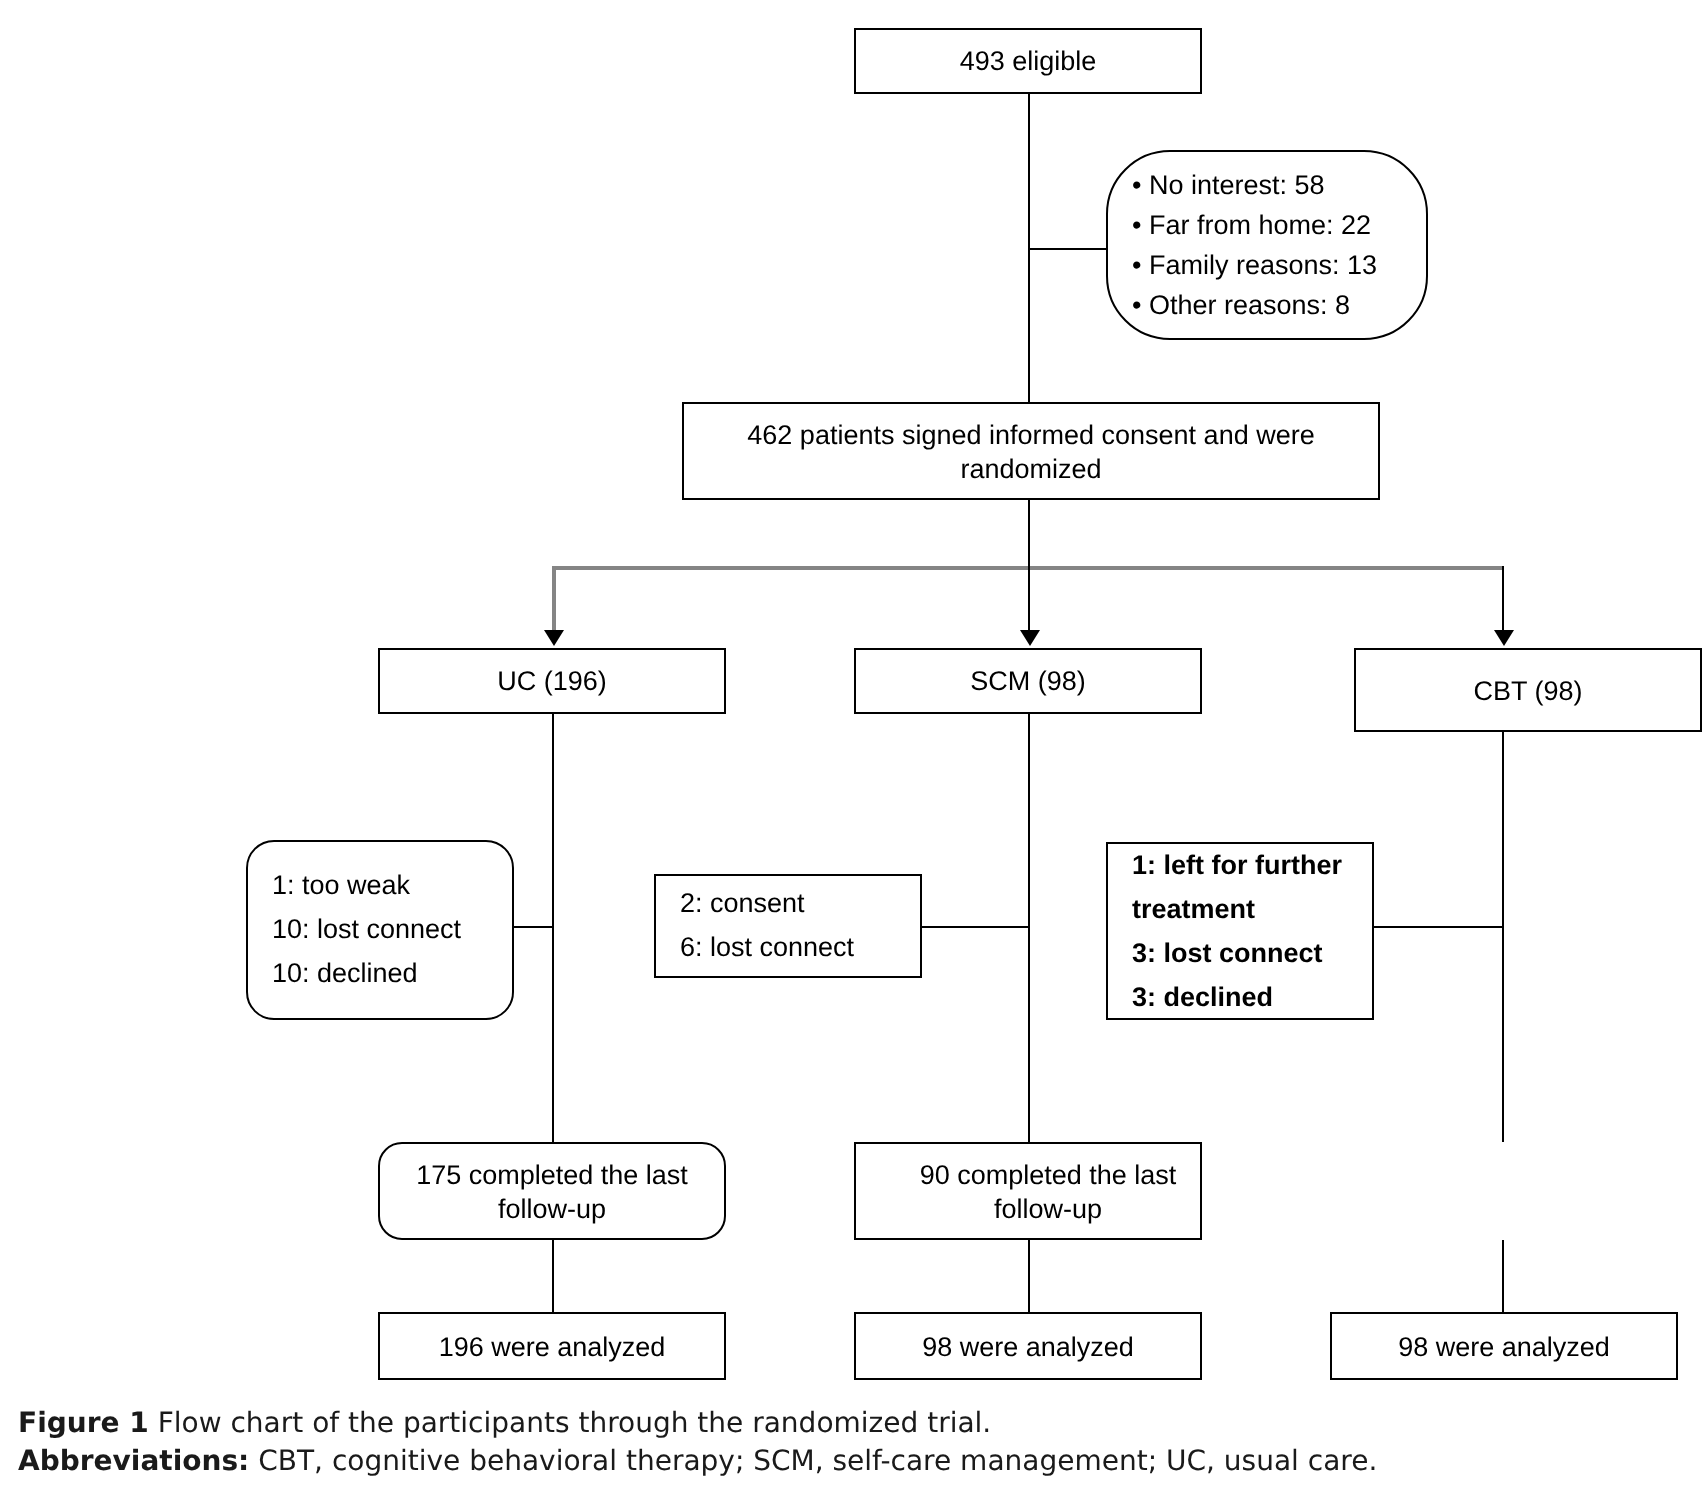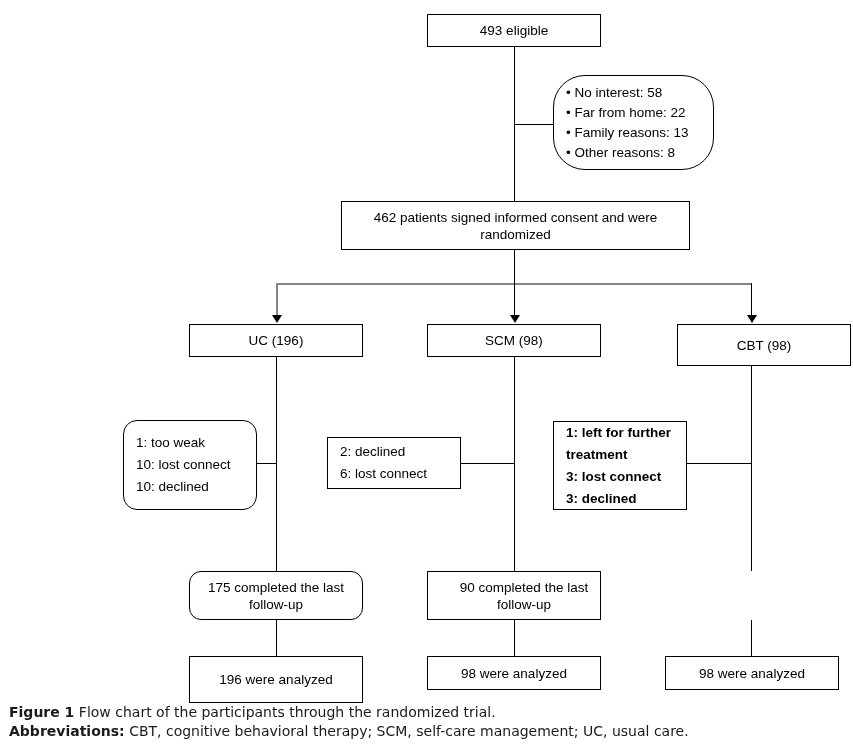--- a/index.html
+++ b/index.html
@@ -151,41 +151,41 @@
     <div class="hline" style="left:257px; top:463px; width:20px;"></div>
     <div class="hline" style="left:461px; top:463px; width:54px;"></div>
     <div class="hline" style="left:687px; top:463px; width:65px;"></div>
 
     <div class="node left-align" style="left:123px; top:420px; width:134px; height:90px; line-height:22px;border-radius:14px;">
       <span class="node-text">1: too weak
 10: lost connect
 10: declined</span>
     </div>
     <div class="node left-align" style="left:327px; top:437px; width:134px; height:52px; line-height:22px;">
-      <span class="node-text">2: declined
+      <span class="node-text">2: consent
 6: lost connect</span>
     </div>
     <div class="node left-align" style="left:553px; top:421px; width:134px; height:89px; line-height:22px;font-weight:bold;">
       <span class="node-text">1: left for further treatment
 3: lost connect
 3: declined</span>
     </div>
 
     <div class="node" style="left:189px; top:571px; width:174px; height:49px;border-radius:12px;">
       <span class="node-text">175 completed the last follow-up</span>
     </div>
     <div class="node" style="left:427px; top:571px; width:174px; height:49px;padding-left:26px;">
       <span class="node-text">90 completed the last follow-up</span>
     </div>
 
     <div class="vline" style="left:276px; top:620px; height:36px;"></div>
     <div class="vline" style="left:514px; top:620px; height:36px;"></div>
     <div class="vline" style="left:751px; top:620px; height:36px;"></div>
 
-    <div class="node" style="left:189px; top:656px; width:174px; height:47px;">
+    <div class="node" style="left:189px; top:656px; width:174px; height:34px;">
       <span class="node-text">196 were analyzed</span>
     </div>
     <div class="node" style="left:427px; top:656px; width:174px; height:34px;">
       <span class="node-text">98 were analyzed</span>
     </div>
     <div class="node" style="left:665px; top:656px; width:174px; height:34px;">
       <span class="node-text">98 were analyzed</span>
     </div>
 
   </div>

